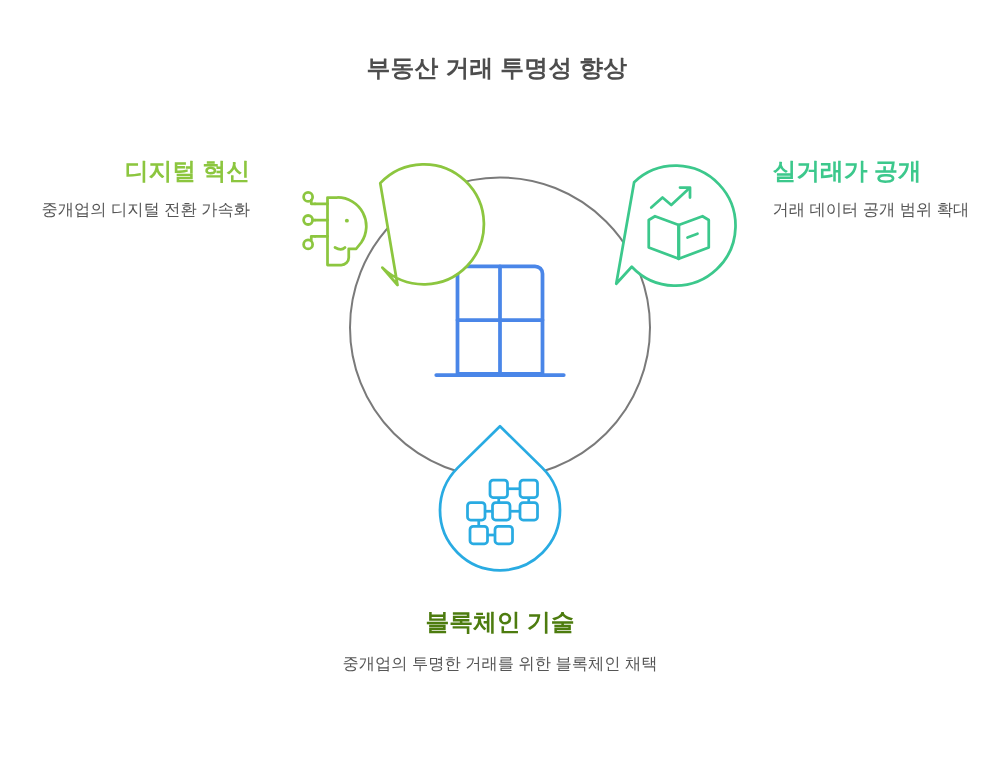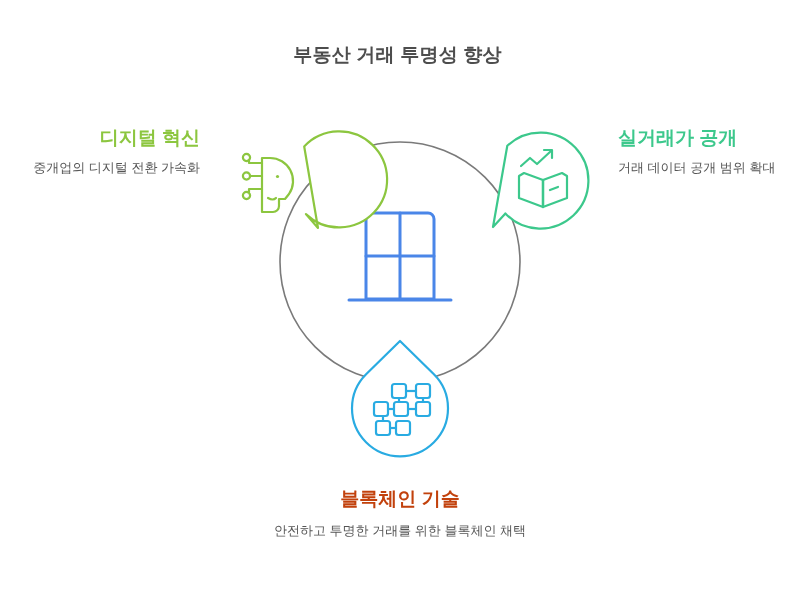--- a/index.html
+++ b/index.html
@@ -163,17 +163,17 @@
     <p class="node-title" style="color:#8cc63f">디지털 혁신</p>
     <p class="node-desc">중개업의 디지털 전환 가속화</p>
   </div>
 
   <div class="node-text text-right">
     <p class="node-title" style="color:#3cc88c">실거래가 공개</p>
     <p class="node-desc">거래 데이터 공개 범위 확대</p>
   </div>
 
   <div class="node-text text-bottom">
-    <p class="node-title" style="color:#c2410c">블록체인 기술</p>
-    <p class="node-desc">안전하고 투명한 거래를 위한 블록체인 채택</p>
+    <p class="node-title" style="color:#4d7c0f">블록체인 기술</p>
+    <p class="node-desc">중개업의 투명한 거래를 위한 블록체인 채택</p>
   </div>
 
 </div>
 
 </body></html>

